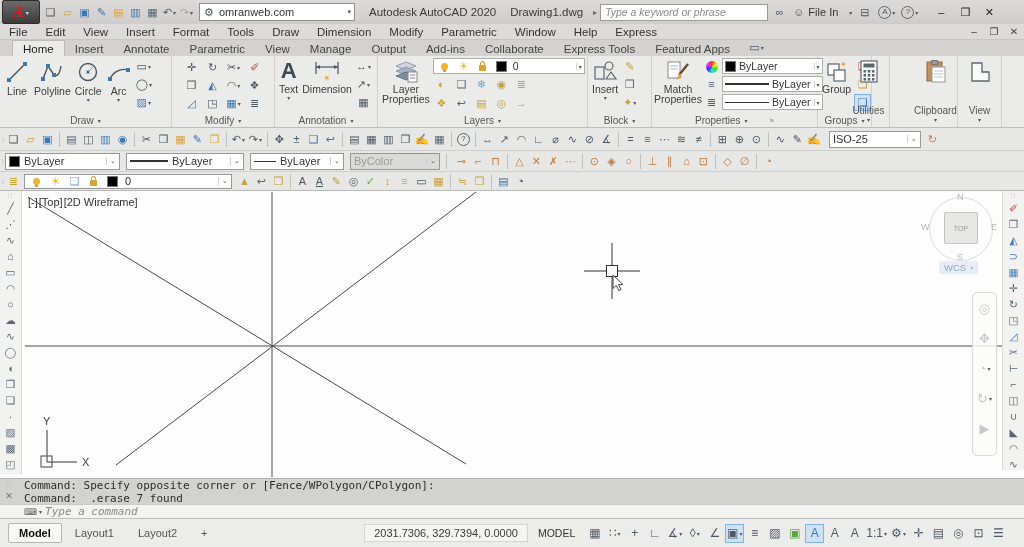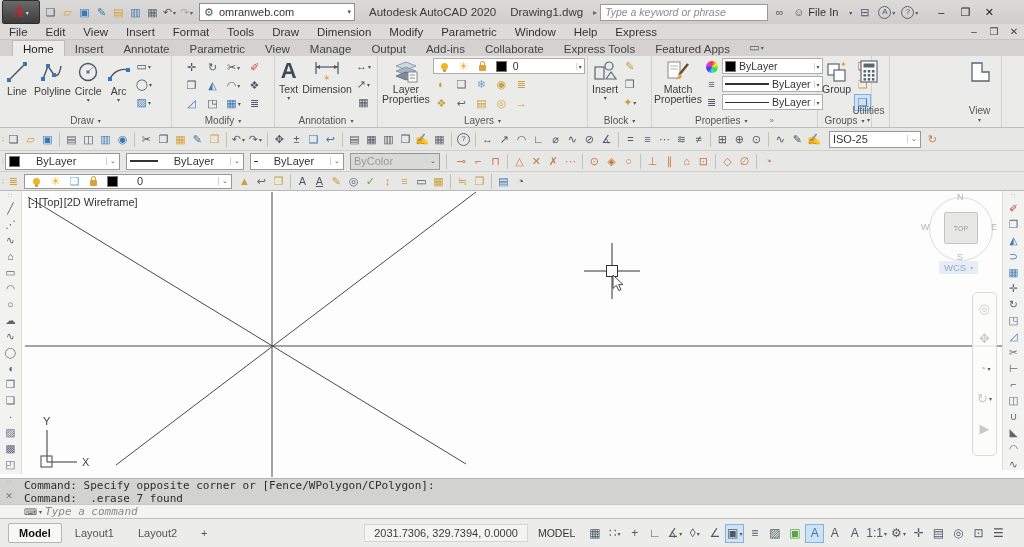--- a/index.html
+++ b/index.html
@@ -71,21 +71,21 @@
   .bb .car{font-size:6px;color:#555;line-height:6px;margin-top:1px;}
   .icongrid{display:grid;grid-template-columns:repeat(4,21px);grid-auto-rows:18px;align-items:center;justify-items:center;}
   .sidecol{display:flex;flex-direction:column;justify-content:flex-start;gap:1px;}
   .minicombo{display:flex;align-items:center;background:#fff;border:1px solid #aeaeac;height:14px;font-size:10.5px;color:#333;padding:0 2px;gap:3px;}
   .minicombo .car{margin-left:auto;font-size:6px;color:#555;border-left:1px solid #d5d5d5;padding-left:2px;}
   .lnl{height:2px;background:#333;flex:0 0 44px;}
   .lnl.thin{height:1px;}
   svg.bi{display:block;}
 
   
-  .combo{display:flex;align-items:center;background:#fff;border:1px solid #98989a;height:17px;font-size:11px;color:#333;padding:0 3px;gap:16px;box-sizing:border-box;}
+  .combo{display:flex;align-items:center;background:#fff;border:1px solid #98989a;height:17px;font-size:11px;color:#333;padding:0 3px;gap:4px;box-sizing:border-box;}
   .combo .car{margin-left:auto;font-size:7px;color:#555;border-left:1px solid #d0d0d0;padding-left:3px;}
   .combo.dis{background:#dadad8;color:#9a9a98;}
   .cline{height:2px;background:#333;}
 
   
   .vtoolbar{position:absolute;width:21px;background:#f2f2f0;display:flex;flex-direction:column;align-items:center;gap:1px;padding-top:1px;}
   #lefttb{left:0;top:191px;height:282px;border-right:1px solid #dcdcda;}
   #righttb{right:0;top:191px;height:278px;border-left:1px solid #dcdcda;}
   .vtoolbar .tbi{min-width:19px;height:15px;font-size:10.5px;color:#5b6673;}
   #vplabel{left:28px;top:196px;font-size:11px;color:#333;}
@@ -593,20 +593,38 @@
               </g>
           </svg>
         </div>
       </div>
       <div class="pfoot" style="flex-direction:column;height:26px;gap:0">
         <span>Utilities</span>
           <span class="car">▾</span>
       </div>
     </div>
 
+    <div class="panel" style="left:914px;width:44px">
+      <div class="pbody" style="justify-content:center">
+        <div class="bb">
+          <svg class="bi" width="26" height="26" viewBox="0 0 26 26">
+            <rect x="4" y="3" width="15" height="19" fill="#c09263" stroke="#8a6a44"></rect>
+            <rect x="8.5" y="1.5" width="6" height="4" fill="#9a9a98" stroke="#777"></rect>
+            <rect x="9" y="8" width="13" height="15" fill="#fff" stroke="#999"></rect>
+            <line x1="11" y1="12" x2="20" y2="12" stroke="#c5c5c3"></line>
+              <line x1="11" y1="15" x2="20" y2="15" stroke="#c5c5c3"></line>
+              <line x1="11" y1="18" x2="20" y2="18" stroke="#c5c5c3"></line>
+          </svg>
+        </div>
+      </div>
+      <div class="pfoot" style="flex-direction:column;height:26px;gap:0">
+        <span>Clipboard</span>
+          <span class="car">▾</span>
+      </div>
+    </div>
 
     <div class="panel" style="left:958px;width:44px">
       <div class="pbody" style="justify-content:center">
         <div class="bb">
           <svg class="bi" width="26" height="26" viewBox="0 0 26 26">
             <path d="M5 4 H15 V13 H22 V22 H5 Z" fill="#fdfdfd" stroke="#5b6673" stroke-width="1.3"></path>
           </svg>
         </div>
       </div>
       <div class="pfoot" style="flex-direction:column;height:26px;gap:0">

